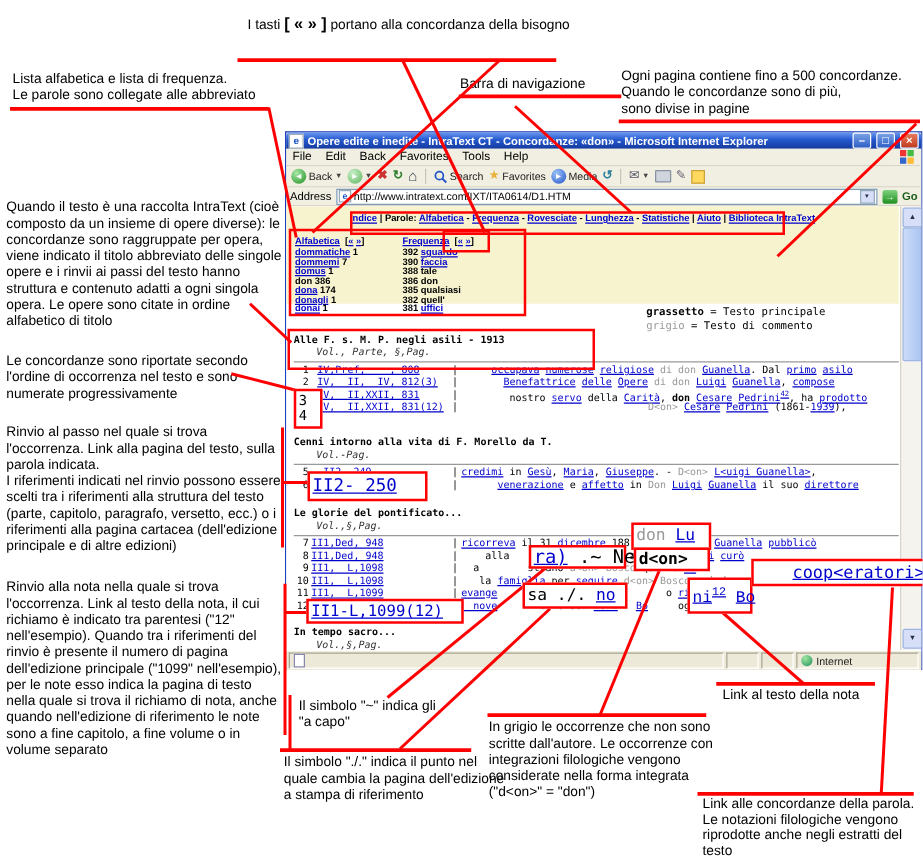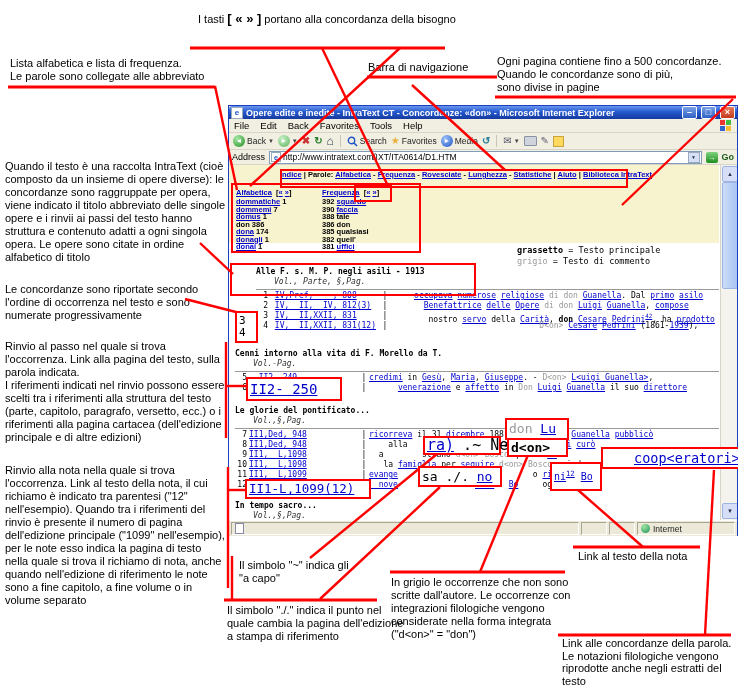--- a/index.html
+++ b/index.html
@@ -260,21 +260,21 @@
             <div class="wl-row"><span class="seg-p">390 </span><span class="seg-l">faccia</span></div>
             <div class="wl-row"><span class="seg-p">388 tale</span></div>
             <div class="wl-row"><span class="seg-b">386 don</span></div>
             <div class="wl-row"><span class="seg-p">385 qualsiasi</span></div>
             <div class="wl-row"><span class="seg-p">382 quell'</span></div>
             <div class="wl-row"><span class="seg-p">381 </span><span class="seg-l">uffici</span></div>
           </div>
       </div>
       <div id="legend"><div><span class="seg-b">grassetto</span><span class="seg-p"> = Testo principale</span></div><div><span class="seg-g">grigio</span><span class="seg-p"> = Testo di commento</span></div></div>
       <div id="sections">
-          <div class="section" style="top: 102px; margin-left: 21px;">
+          <div class="section" style="top: 102px;">
             <div class="sec-title">Alle F. s. M. P. negli asili - 1913</div>
             <div class="sec-sub">Vol., Parte, §,Pag.</div>
             <div class="sec-hr"></div>
             <div class="crow"><span class="num">1</span><span class="refwrap"><span class="seg-p"> </span><span class="seg-l">IV,Pref,    , 808</span></span><span class="bar">|</span><span class="ctext"><span class="seg-p">     </span><span class="seg-l">occupava</span><span class="seg-p"> </span><span class="seg-l">numerose</span><span class="seg-p"> </span><span class="seg-l">religiose</span><span class="seg-g"> di </span><span class="seg-g">don</span><span class="seg-p"> </span><span class="seg-l">Guanella</span><span class="seg-p">. Dal </span><span class="seg-l">primo</span><span class="seg-p"> </span><span class="seg-l">asilo</span></span></div>
             <div class="crow"><span class="num">2</span><span class="refwrap"><span class="seg-p"> </span><span class="seg-l">IV,  II,  IV, 812(3)</span></span><span class="bar">|</span><span class="ctext"><span class="seg-p">       </span><span class="seg-l">Benefattrice</span><span class="seg-p"> </span><span class="seg-l">delle</span><span class="seg-p"> </span><span class="seg-l">Opere</span><span class="seg-g"> di don </span><span class="seg-l">Luigi</span><span class="seg-p"> </span><span class="seg-l">Guanella</span><span class="seg-p">, </span><span class="seg-l">compose</span></span></div>
             <div class="crow"><span class="num">3</span><span class="refwrap"><span class="seg-p"> </span><span class="seg-l">IV,  II,XXII, 831</span></span><span class="bar">|</span><span class="ctext"><span class="seg-p">        nostro </span><span class="seg-l">servo</span><span class="seg-p"> della </span><span class="seg-l">Carità</span><span class="seg-p">, </span><span class="seg-b">don</span><span class="seg-p"> </span><span class="seg-l">Cesare</span><span class="seg-p"> </span><span class="seg-l">Pedrini</span><span class="seg-s">42</span><span class="seg-p">, ha </span><span class="seg-l">prodotto</span></span></div>
             <div class="crow"><span class="num">4</span><span class="refwrap"><span class="seg-p"> </span><span class="seg-l">IV,  II,XXII, 831(12)</span></span><span class="bar">|</span><span class="ctext"><span class="seg-p">                               </span><span class="seg-g">D&lt;on&gt;</span><span class="seg-p"> </span><span class="seg-l">Cesare</span><span class="seg-p"> </span><span class="seg-l">Pedrini</span><span class="seg-p"> (1861-</span><span class="seg-l">1939</span><span class="seg-p">),</span></span></div>
           </div>
           <div class="section" style="top: 184px;">
             <div class="sec-title">Cenni intorno alla vita di F. Morello da T.</div>
@@ -353,16 +353,16 @@
       <div class="redbox" style="left: 230px; top: 263px; width: 242px; height: 29px;"></div>
     </div>
   <div id="callouts">
       <div class="callout" style="left: 235px; top: 311px; width: 15px; height: 28px; font-size: 11px;"><div><span class="seg-p">3</span></div><div><span class="seg-p">4</span></div></div>
       <div class="callout" style="left: 246px; top: 377px; width: 88px; height: 20px; font-size: 14px;"><div><span class="seg-l">II2- 250</span></div></div>
       <div class="callout" style="left: 245px; top: 479px; width: 118px; height: 16px; font-size: 12.5px;"><div><span class="seg-l">II1-L,1099(12)</span></div></div>
       <div class="callout" style="left: 423px; top: 436px; width: 70px; height: 15px; font-size: 15px;"><div><span class="seg-l">ra)</span><span class="seg-p"> .~ Ne</span></div></div>
       <div class="callout" style="left: 418px; top: 466px; width: 76px; height: 17px; font-size: 13px;"><div><span class="seg-p">sa ./. </span><span class="seg-l">no</span></div></div>
       <div class="callout" style="left: 505px; top: 418px; width: 56px; height: 18px; font-size: 13px;"><div><span class="seg-g">don </span><span class="seg-l">Lu</span></div></div>
       <div class="callout" style="left: 507px; top: 438px; width: 53px; height: 15px; font-size: 13px;"><div><span class="seg-b">d&lt;on&gt;</span></div></div>
-      <div class="callout" style="left: 550px; top: 462px; width: 44px; height: 25px; font-size: 10px;"><div><span class="seg-l">ni</span><span class="seg-s">12</span><span class="seg-p"> </span><span class="seg-l">Bo</span></div></div>
+      <div class="callout" style="left: 550px; top: 462px; width: 44px; height: 25px; font-size: 13px; font-family: Liberation Mono, monospace;"><div><span class="seg-l">ni</span><span class="seg-s">12</span><span class="seg-p"> </span><span class="seg-l">Bo</span></div></div>
       <div class="callout" style="left: 601px; top: 447px; width: 122px; height: 18px; font-size: 13.5px; padding-left: 31px;"><div><span class="seg-l">coop&lt;eratori&gt;</span></div></div>
     </div>
 </div>
 
 </body></html>

